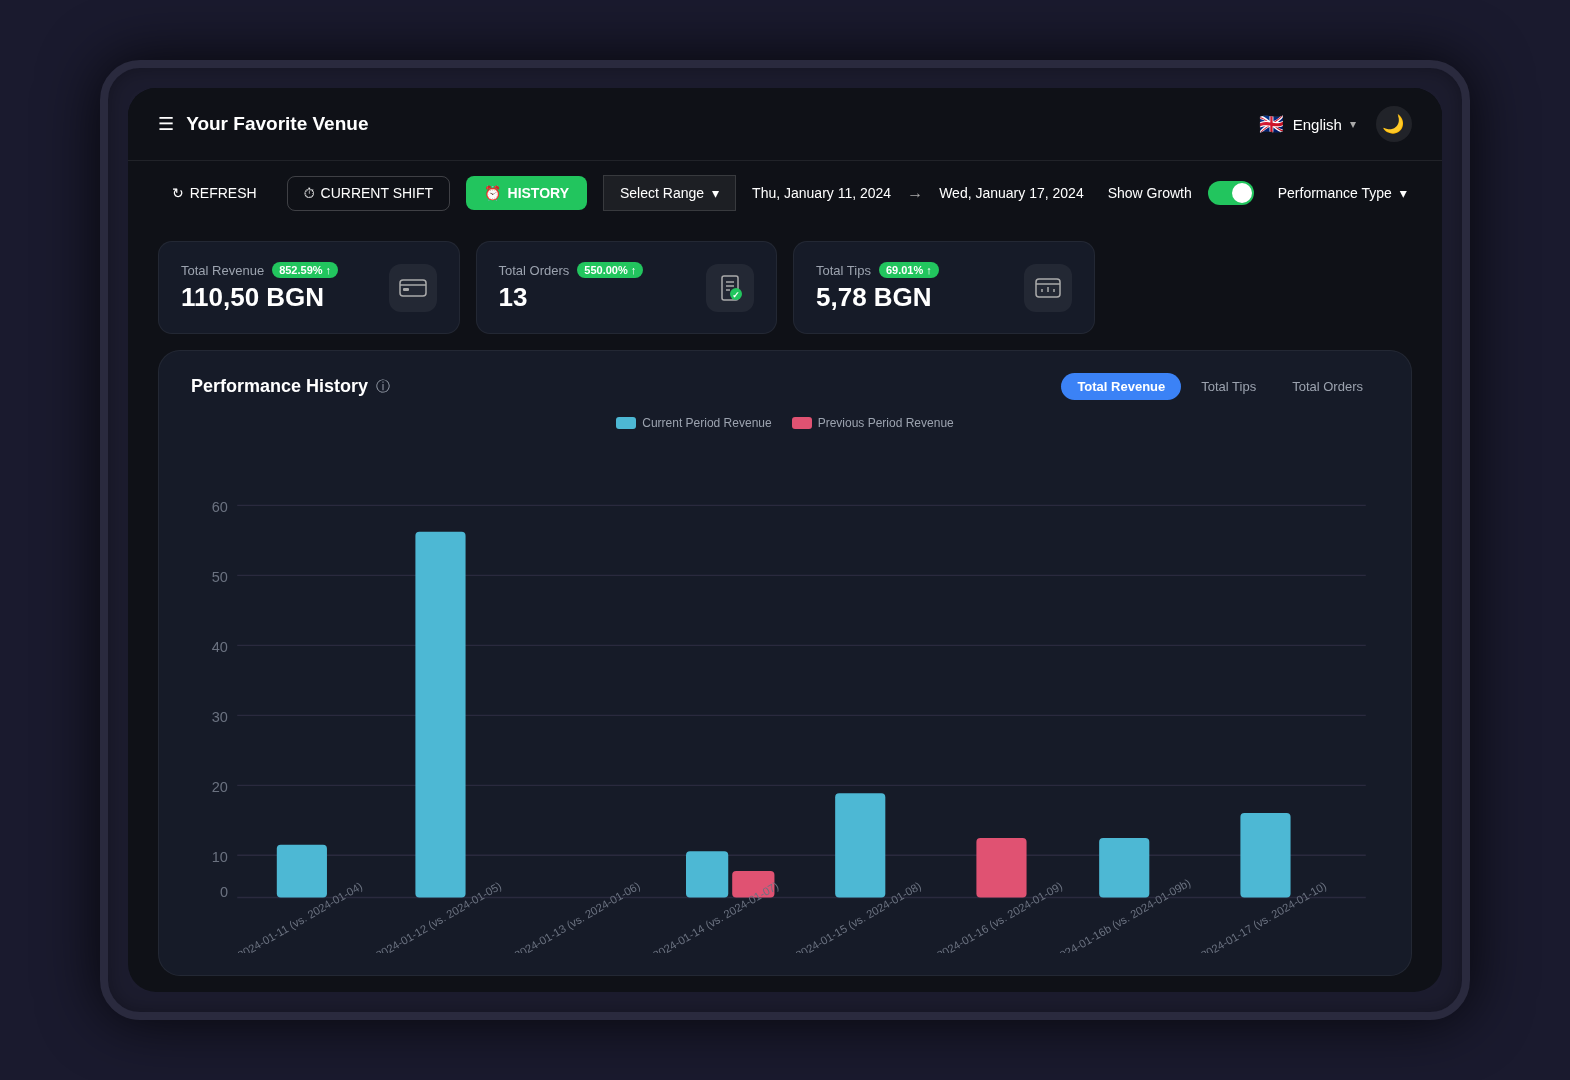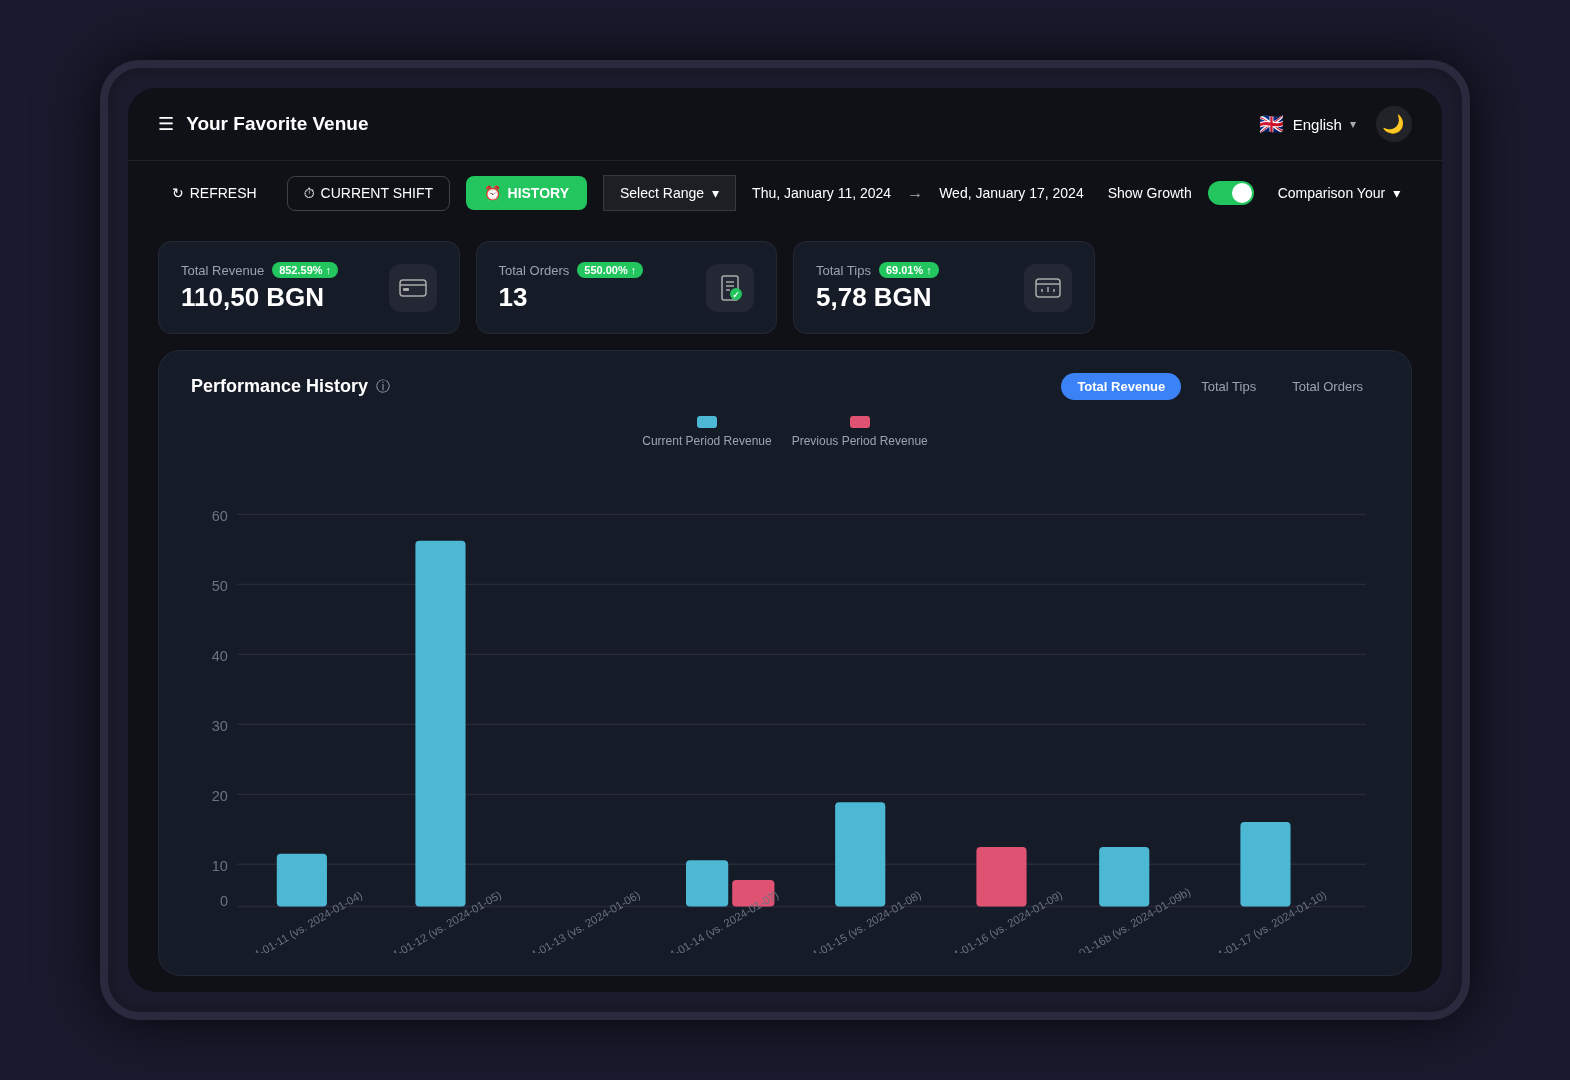--- a/index.html
+++ b/index.html
@@ -288,21 +288,20 @@
       gap: 20px;
       margin-bottom: 16px;
       justify-content: center;
     }
     .legend-item {
       display: flex;
       align-items: center;
       gap: 6px;
       font-size: 12px;
       color: #9ca3af;
-      flex-direction: column;
     }
     .legend-dot {
       width: 20px;
       height: 12px;
       border-radius: 3px;
     }
     .legend-blue { background: #4db8d4; }
     .legend-pink { background: #e05272; }
     
     .chart-wrapper {
@@ -353,21 +352,21 @@
       <div class="select-range">
         <span>Select Range</span>
         <span>▾</span>
       </div>
       <span class="date-display">Thu, January 11, 2024</span>
       <span class="arrow-icon">→</span>
       <span class="date-display">Wed, January 17, 2024</span>
       <span class="show-growth-label">Show Growth</span>
       <div class="toggle-switch"></div>
       <div class="comparison-type">
-        <span>Comparison Your</span>
+        <span>Performance Type</span>
         <span>▾</span>
       </div>
     </div>
 
     <div class="stats-row">
 
       <div class="stat-card">
         <div class="stat-card-info">
           <div class="stat-label">
             <span>Total Revenue</span>

